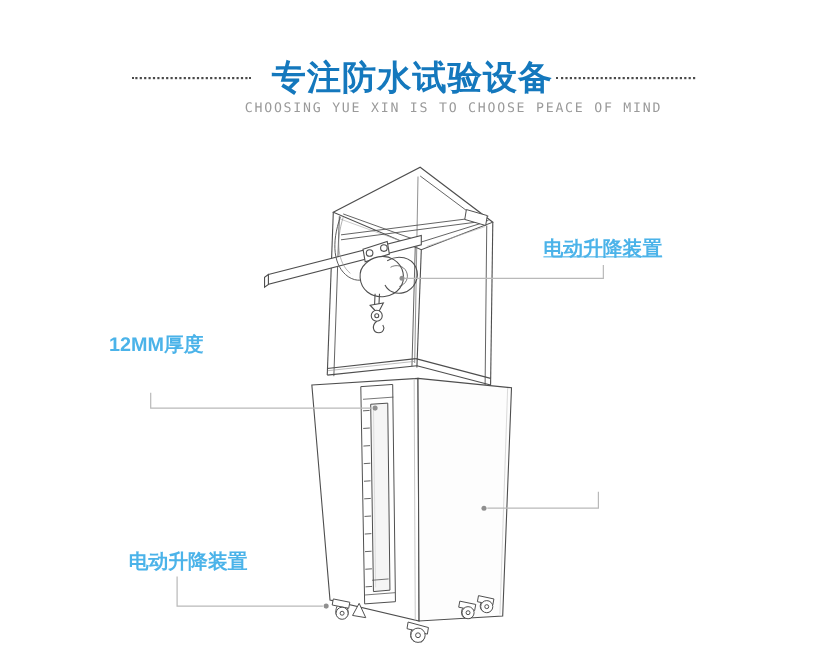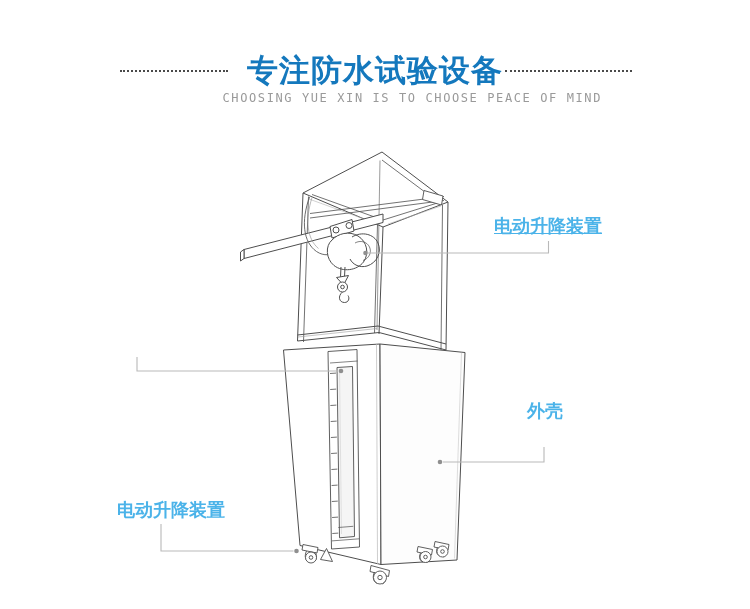--- a/index.html
+++ b/index.html
@@ -131,19 +131,19 @@
     <circle cx="365.5" cy="253" r="2.3"></circle>
     <circle cx="341" cy="371" r="2.3"></circle>
     <circle cx="440" cy="462" r="2.3"></circle>
     <circle cx="296.5" cy="551" r="2.3"></circle>
   </g>
 </svg>
 
 <div class="callout" id="callout-lift">电动升降装置</div>
 
 <div class="callout centered" id="callout-glass">
+  <div>12MM厚度</div>
 </div>
 
 <div class="callout centered" id="callout-shell">
-  <div>外壳</div>
 </div>
 
 <div class="callout" id="callout-casters">电动升降装置</div>
 
 </body></html>

